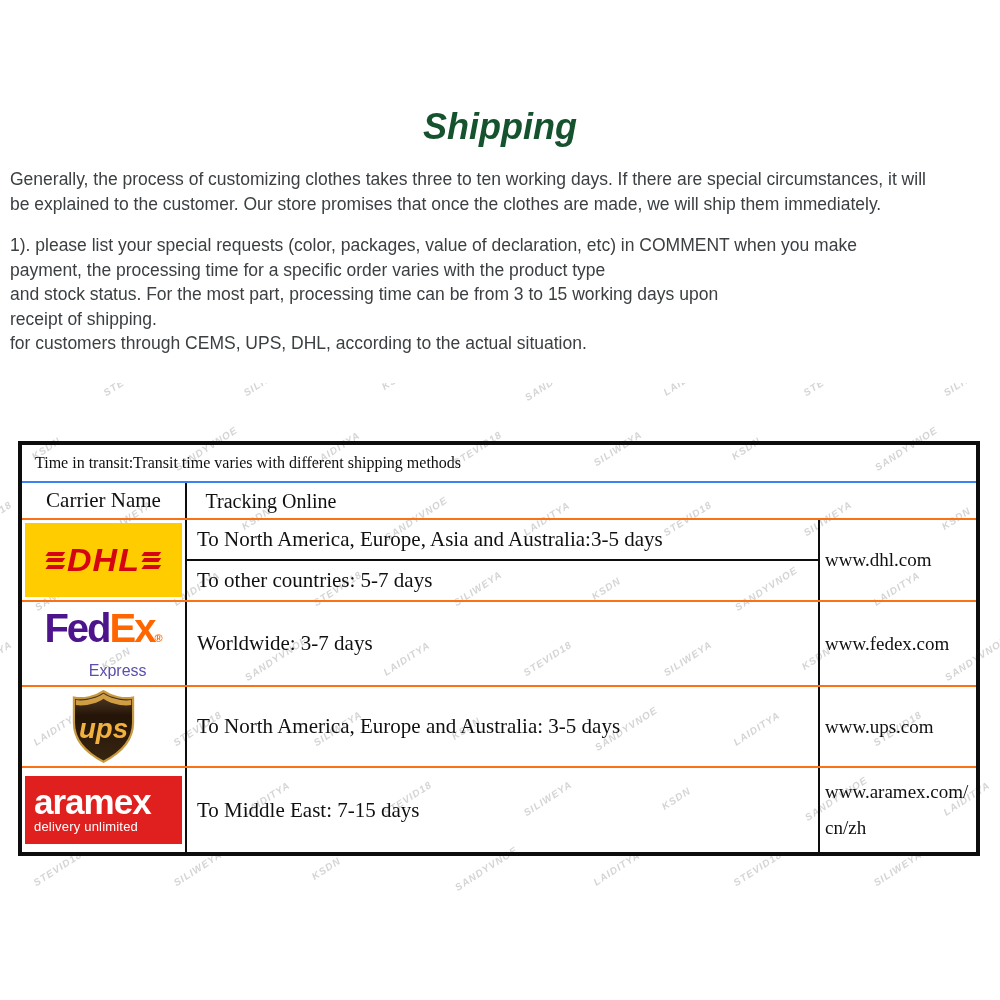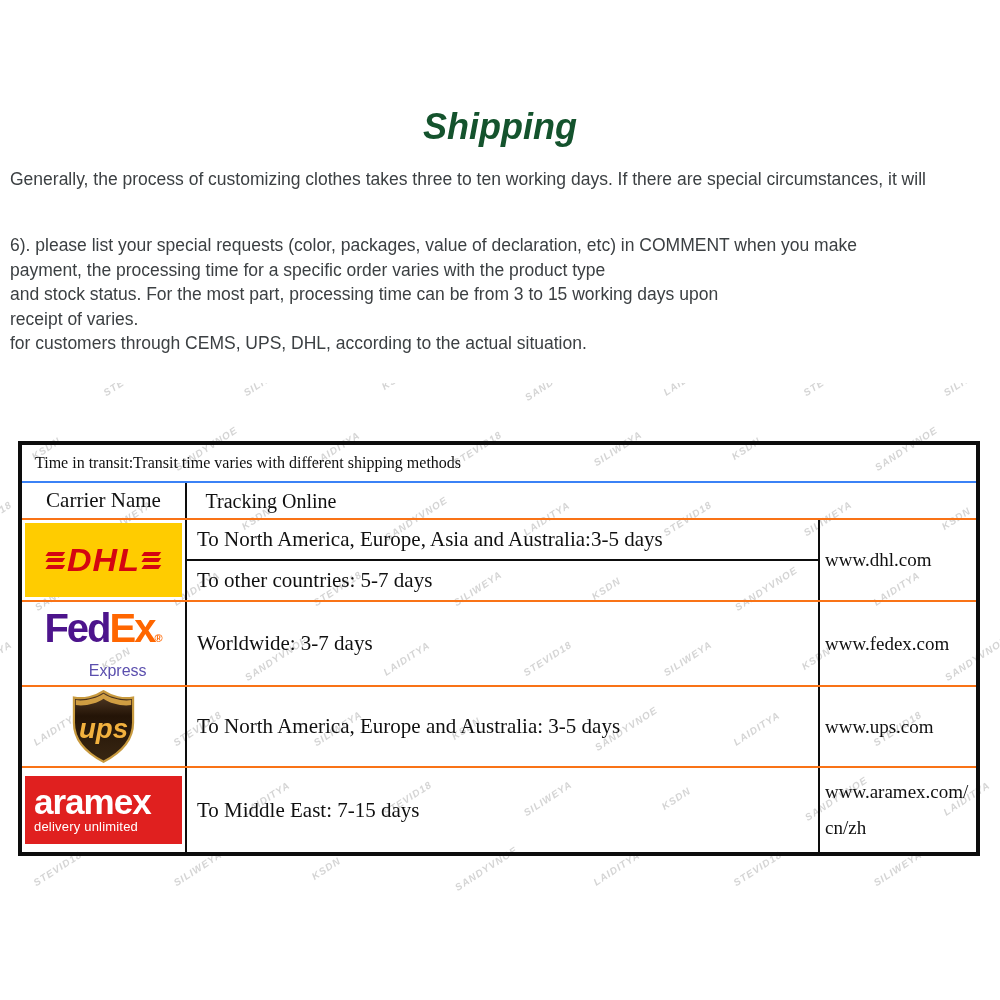--- a/index.html
+++ b/index.html
@@ -137,27 +137,28 @@
     <span class="wm" style="left: 450px; top: 480px;">SANDYVNOE</span>
     <span class="wm" style="left: 590px; top: 480px;">LAIDITYA</span>
     <span class="wm" style="left: 730px; top: 480px;">STEVID18</span>
     <span class="wm" style="left: 870px; top: 480px;">SILIWEYA</span>
   </div>
 
 <div class="page-title">Shipping</div>
 
 <div class="body-text intro-block">
   <div>Generally, the process of customizing clothes takes three to ten working days. If there are special circumstances, it will</div>
+  <div>be explained to the customer. Our store promises that once the clothes are made, we will ship them immediately.</div>
 </div>
 
 <div class="body-text notes-block">
-  <div>6). please list your special requests (color, packages, value of declaration, etc) in COMMENT when you make</div>
+  <div>1). please list your special requests (color, packages, value of declaration, etc) in COMMENT when you make</div>
   <div>payment, the processing time for a specific order varies with the product type</div>
   <div>and stock status. For the most part, processing time can be from 3 to 15 working days upon</div>
-  <div>receipt of varies.</div>
+  <div>receipt of shipping.</div>
   <div>for customers through CEMS, UPS, DHL, according to the actual situation.</div>
 </div>
 
 <div class="ship-table">
 
   <div class="t-caption">Time in transit:Transit time varies with different shipping methods</div>
 
   <div class="t-row header-row">
     <div class="c1">Carrier Name</div>
     <div class="c3">Tracking Online</div>

